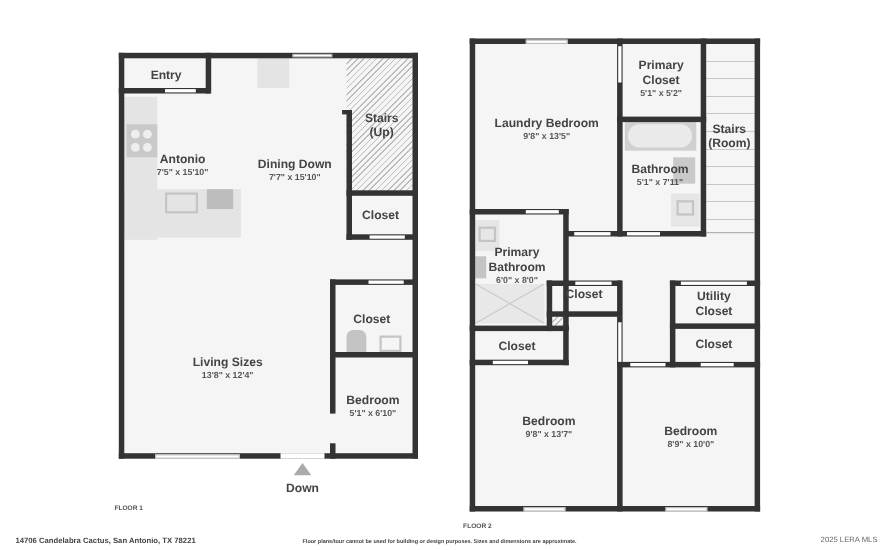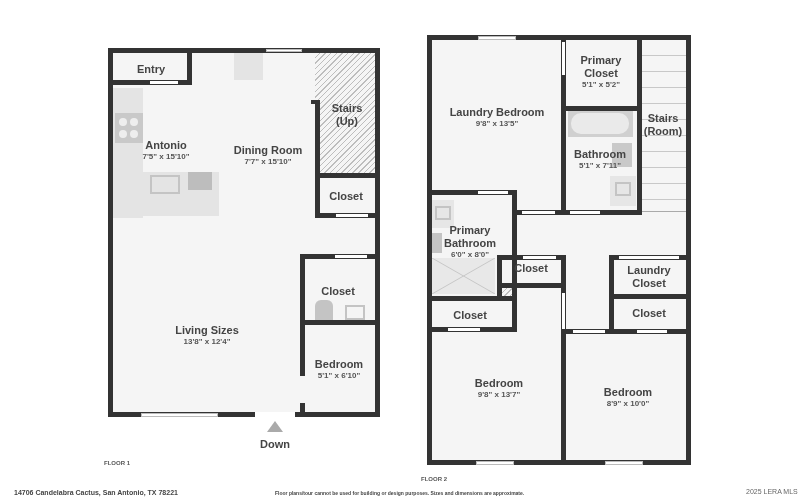--- a/index.html
+++ b/index.html
@@ -59,21 +59,21 @@
   <div class="gap" style="left:336px;top:214px;width:32px;height:3px;background:#fff;"></div>
 
   <div class="wall" style="left:300px;top:254px;width:80px;height:5px;"></div>
   <div class="gap" style="left:335px;top:255px;width:32px;height:3px;background:#fff;"></div>
   <div class="wall" style="left:300px;top:254px;width:5px;height:122px;"></div>
   <div class="wall" style="left:300px;top:403px;width:5px;height:14px;"></div>
   <div class="wall" style="left:300px;top:320px;width:80px;height:5px;"></div>
 
   <div class="lbl" style="left:151px;top:63px;"><span>Entry</span></div>
   <div class="lbl" style="left:166px;top:139px;"><span>Antonio</span><span class="dim">7'5" x 15'10"</span></div>
-  <div class="lbl" style="left:268px;top:144px;"><span>Dining Room</span><span class="dim">7'7" x 15'10"</span></div>
+  <div class="lbl" style="left:268px;top:144px;"><span>Dining Down</span><span class="dim">7'7" x 15'10"</span></div>
   <div class="lbl" style="left:347px;top:102px;"><span>Stairs</span><span style="display:block;">(Up)</span></div>
   <div class="lbl" style="left:346px;top:190px;"><span>Closet</span></div>
   <div class="lbl" style="left:338px;top:285px;"><span>Closet</span></div>
   <div class="lbl" style="left:207px;top:324px;"><span>Living Sizes</span><span class="dim">13'8" x 12'4"</span></div>
   <div class="lbl" style="left:339px;top:358px;"><span>Bedroom</span><span class="dim">5'1" x 6'10"</span></div>
 
   <div class="abs" style="left:267px;top:421px;width:0;height:0;border-left:8px solid transparent;border-right:8px solid transparent;border-bottom:11px solid #aaa;"></div>
   <div class="lbl" style="left:275px;top:438px;font-size:11px;"><span>Down</span></div>
   <div class="small" style="left:104px;top:460px;">FLOOR 1</div>
 </div>
@@ -160,21 +160,21 @@
       <span style="display:block;">(Room)</span>
     </div>
   <div class="lbl" style="left:600px;top:148px;"><span>Bathroom</span><span class="dim">5'1" x 7'11"</span></div>
   <div class="lbl" style="left:470px;top:224px;">
       <span style="display:block;">Primary</span>
       <span style="display:block;">Bathroom</span>
       <span class="dim">6'0" x 8'0"</span>
     </div>
   <div class="lbl" style="left:531px;top:262px;"><span>Closet</span></div>
   <div class="lbl" style="left:649px;top:264px;">
-      <span style="display:block;">Laundry</span>
+      <span style="display:block;">Utility</span>
       <span style="display:block;">Closet</span>
     </div>
   <div class="lbl" style="left:470px;top:309px;"><span>Closet</span></div>
   <div class="lbl" style="left:649px;top:307px;"><span>Closet</span></div>
   <div class="lbl" style="left:499px;top:377px;"><span>Bedroom</span><span class="dim">9'8" x 13'7"</span></div>
   <div class="lbl" style="left:628px;top:386px;"><span>Bedroom</span><span class="dim">8'9" x 10'0"</span></div>
 
   <div class="small" style="left:421px;top:476px;">FLOOR 2</div>
 </div>
 

